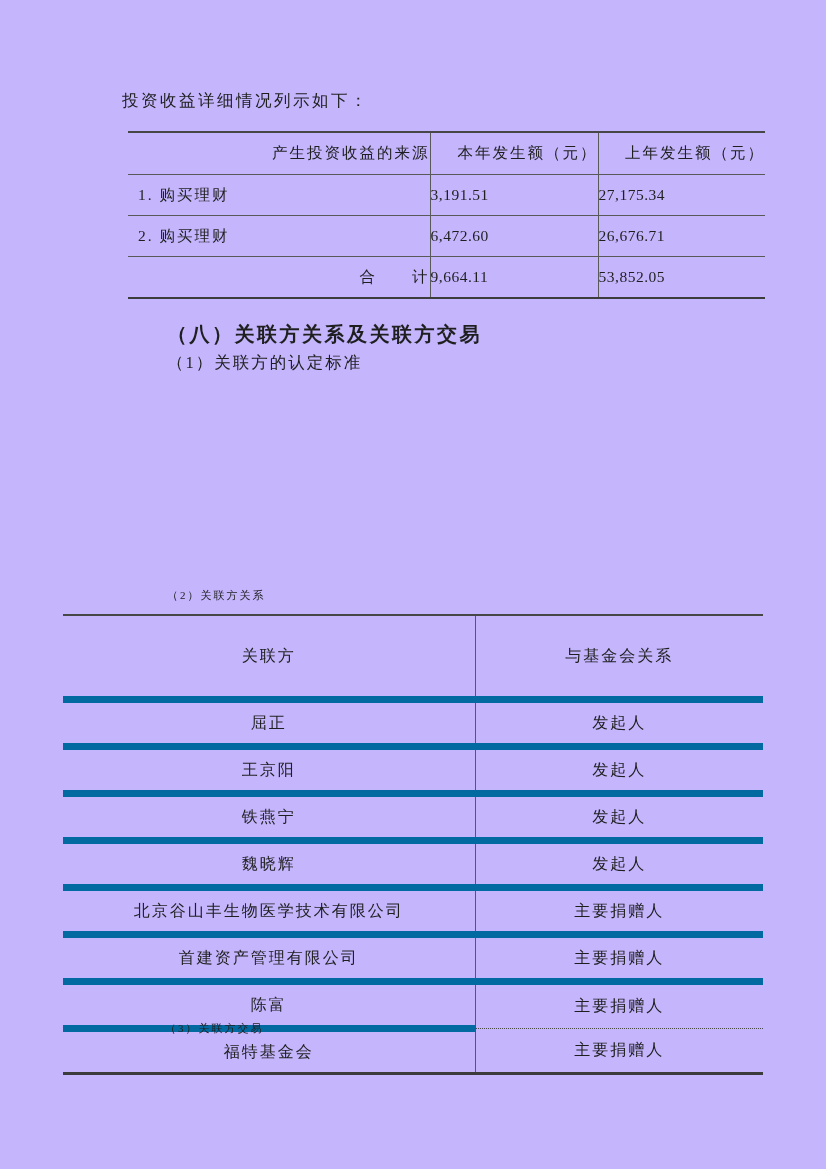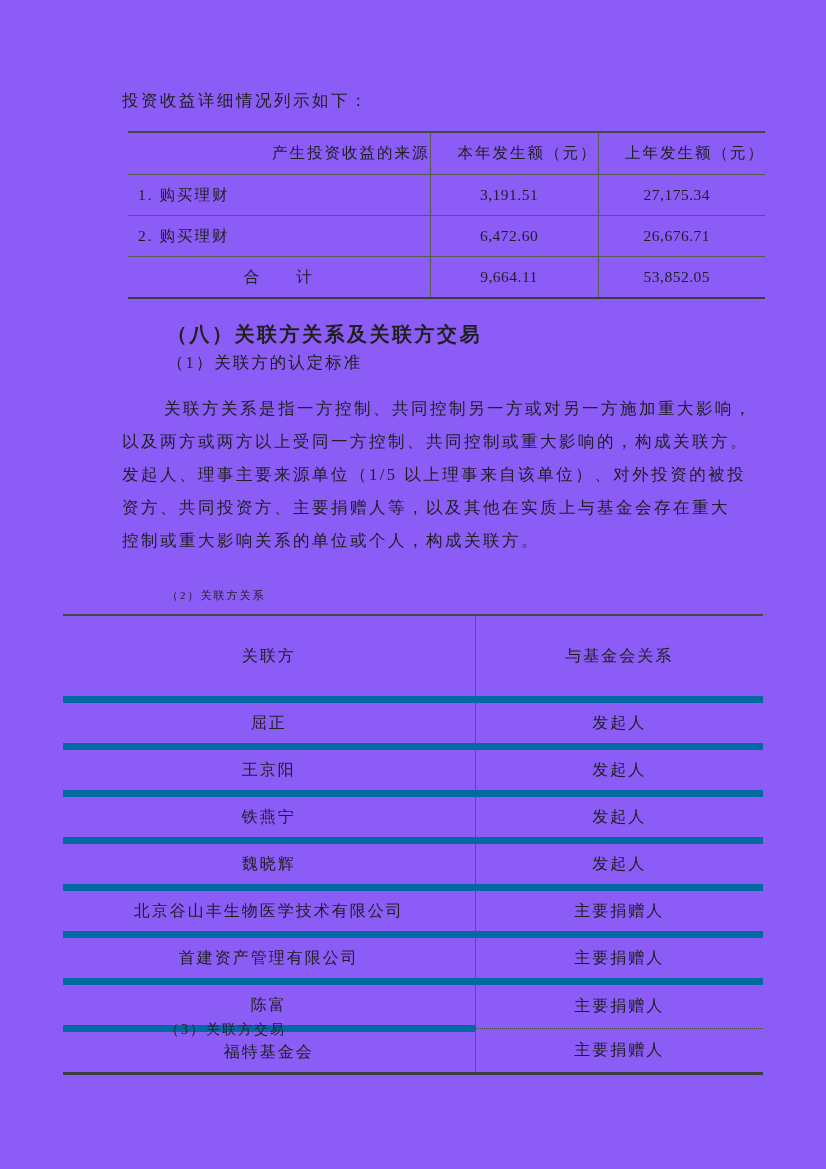--- a/index.html
+++ b/index.html
@@ -1,20 +1,20 @@
 <!DOCTYPE html>
 <html><head>
 <meta charset="utf-8">
 <style>
   html,body{margin:0;padding:0;background:#e8e8e8;}
   .page{
     position:relative;
     width:826px;height:1169px;
     margin:0 auto;
-    background:#8b5cf6;
+    background:#c4b5fd;
     font-family:"Liberation Serif","DejaVu Serif",serif;
     color:#1f1f1f;
     overflow:hidden;
   }
   .abs{position:absolute;}
   .intro{
     left:122px;top:90px;
     font-size:16.5px;letter-spacing:2.5px;
   }
   
@@ -30,36 +30,36 @@
   .t1 col.c3{width:167px;}
   .t1 td{
     border-top:1px solid #595959;
     height:40px;vertical-align:middle;
     padding:0;letter-spacing:2px;
   }
   .t1 tr:first-child td{border-top:none;height:41px;}
   .t1 td.vsep{border-left:1px solid #595959;}
   .t1 .hc{text-align:right;}
   .t1 .src{text-align:left;padding-left:10px;}
-  .t1 .num{text-align:center;padding-right:10px;letter-spacing:0.5px;margin-left:29px;}
-  .t1 .total{text-align:center;}
+  .t1 .num{text-align:left;padding-right:10px;letter-spacing:0.5px;margin-left:29px;}
+  .t1 .total{text-align:right;}
   
   .h-sec{
     left:167px;top:321px;
     font-size:20px;font-weight:bold;letter-spacing:2.5px;
   }
   .h-sub1{left:167px;top:352px;font-size:16.5px;letter-spacing:2px;}
   .para{
     left:122px;top:392px;width:648px;
     font-size:16.5px;letter-spacing:2.5px;line-height:33px;
   }
   .para .pline{height:33px;white-space:nowrap;}
   .para .pline.indent{text-indent:42px;}
   .h-sub2{left:167px;top:588px;font-size:11px;letter-spacing:2px;}
-  .h-sub3{left:165px;top:1021px;font-size:14px;letter-spacing:2px;}
+  .h-sub3{left:165px;top:1021px;font-size:11px;letter-spacing:2px;}
   
   .t2{
     left:63px;top:614px;width:700px;
     border-collapse:collapse;table-layout:fixed;
     border-top:2px solid #474747;
     border-bottom:3px solid #3c3c3c;
     font-size:16px;
   }
   .t2 col.c1{width:412px;}
   .t2 col.c2{width:288px;}
@@ -106,27 +106,20 @@
         <td class="num vsep">9,664.11</td>
         <td class="num vsep">53,852.05</td>
       </tr>
     </tbody>
   </table>
 
   <div class="abs h-sec">（八）关联方关系及关联方交易</div>
 
   <div class="abs h-sub1">（1）关联方的认定标准</div>
 
-  <div class="abs para">
-    <div class="pline indent">关联方关系是指一方控制、共同控制另一方或对另一方施加重大影响，</div>
-    <div class="pline">以及两方或两方以上受同一方控制、共同控制或重大影响的，构成关联方。</div>
-    <div class="pline">发起人、理事主要来源单位（1/5 以上理事来自该单位）、对外投资的被投</div>
-    <div class="pline">资方、共同投资方、主要捐赠人等，以及其他在实质上与基金会存在重大</div>
-    <div class="pline">控制或重大影响关系的单位或个人，构成关联方。</div>
-  </div>
 
   <div class="abs h-sub2">（2）关联方关系</div>
 
   <table class="abs t2">
     <colgroup>
         <col class="c1">
         <col class="c2">
       </colgroup>
     <tbody>
       <tr>

